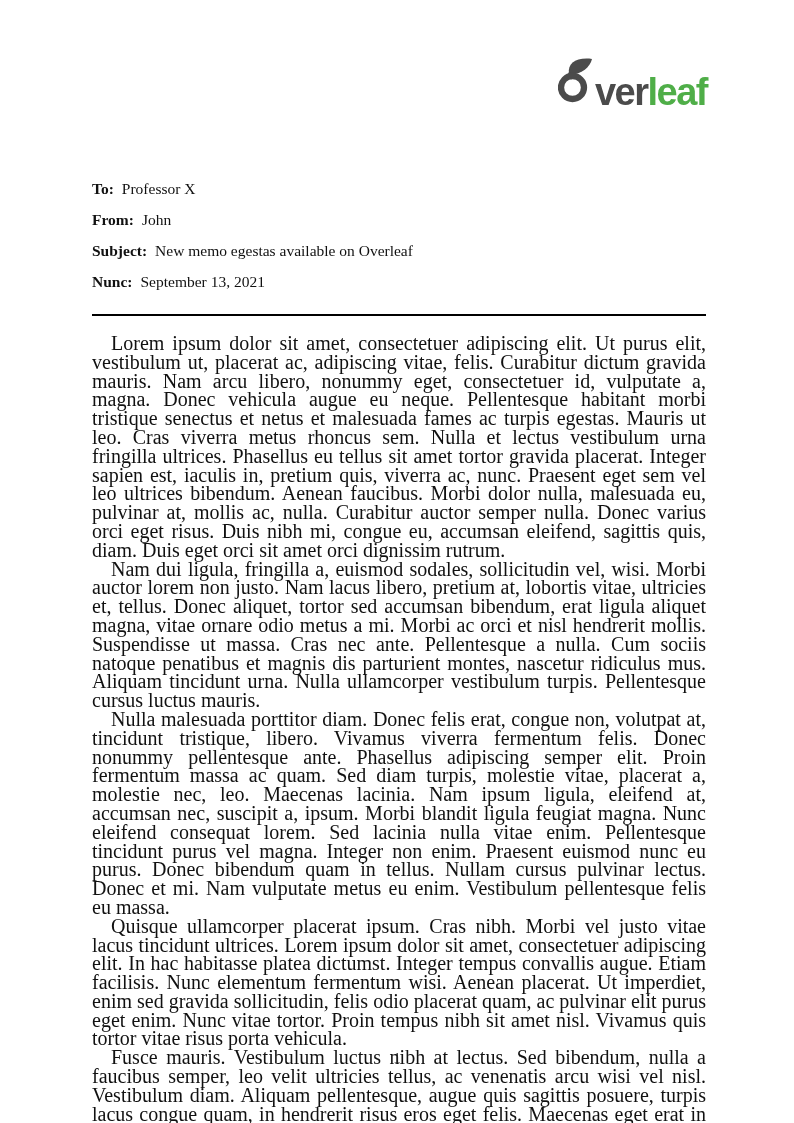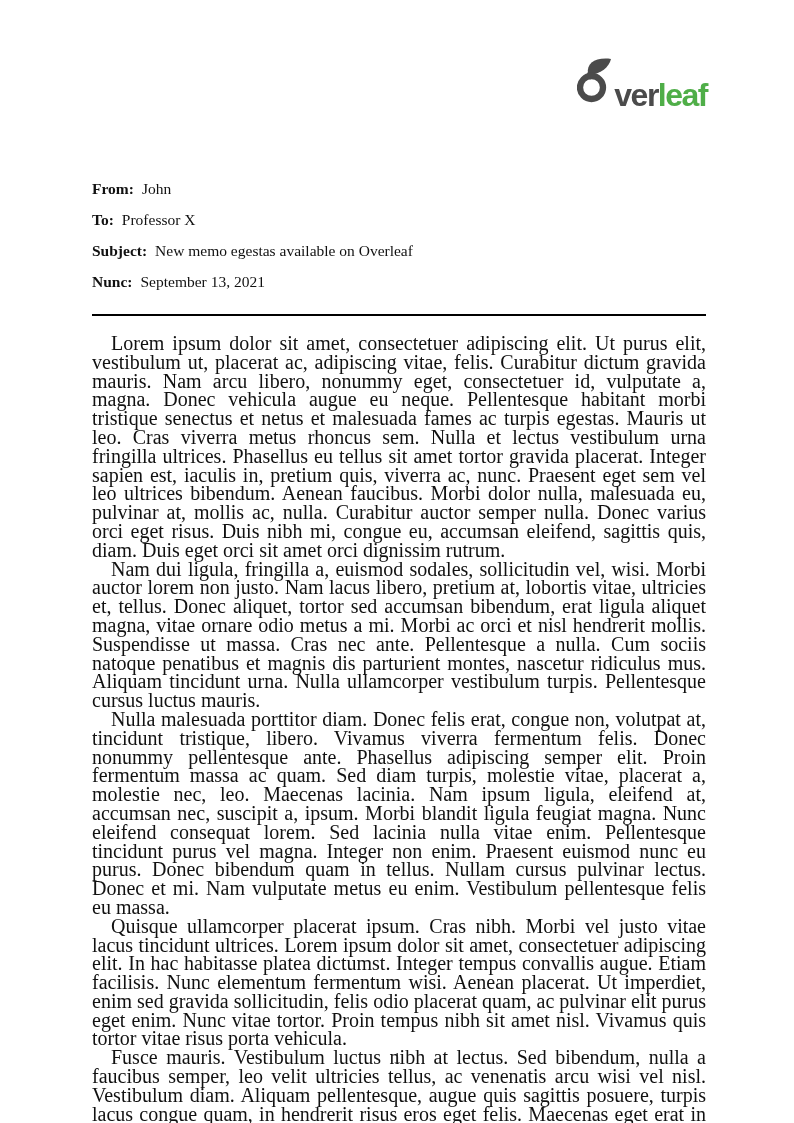--- a/index.html
+++ b/index.html
@@ -24,21 +24,21 @@
   }
   .logo svg {
     width: 36px;
     height: 46px;
     margin-bottom: 8px;
     margin-right: 1px;
     display: block;
   }
   .logo .logo-text {
     font-family: "Liberation Sans", sans-serif;
-    font-size: 32px;
+    font-size: 38px;
     font-weight: 700;
     letter-spacing: -1.5px;
     line-height: 1;
   }
   .logo .gray  { color: var(--logo-gray, #4b4b4b); }
   .logo .green { color: var(--logo-green, #4fae48); }
 
   
   .fields {
     position: absolute;
@@ -96,24 +96,24 @@
       <path d="M11,17 C9,6 19,0 34,2 C32,11 21,19 11,17 Z" fill="#4b4b4b"></path>
       <path d="M13.5,21 C13.5,19 12.5,17.5 11.5,16.5" stroke="#4b4b4b" stroke-width="2.6" fill="none" stroke-linecap="round"></path>
       <circle cx="14.5" cy="30.5" r="11.5" fill="none" stroke="#4b4b4b" stroke-width="6.3"></circle>
     </svg>
     <span class="logo-text gray">ver</span>
     <span class="logo-text green">leaf</span>
   </header>
 
   <section class="fields">
     <div class="field">
-      <span class="label">From:</span><span class="value">John</span>
+      <span class="label">To:</span><span class="value">Professor X</span>
     </div>
     <div class="field">
-      <span class="label">To:</span><span class="value">Professor X</span>
+      <span class="label">From:</span><span class="value">John</span>
     </div>
     <div class="field">
       <span class="label">Subject:</span><span class="value">New memo egestas available on Overleaf</span>
     </div>
     <div class="field">
       <span class="label">Nunc:</span><span class="value">September 13, 2021</span>
     </div>
   </section>
 
   <hr class="rule">

